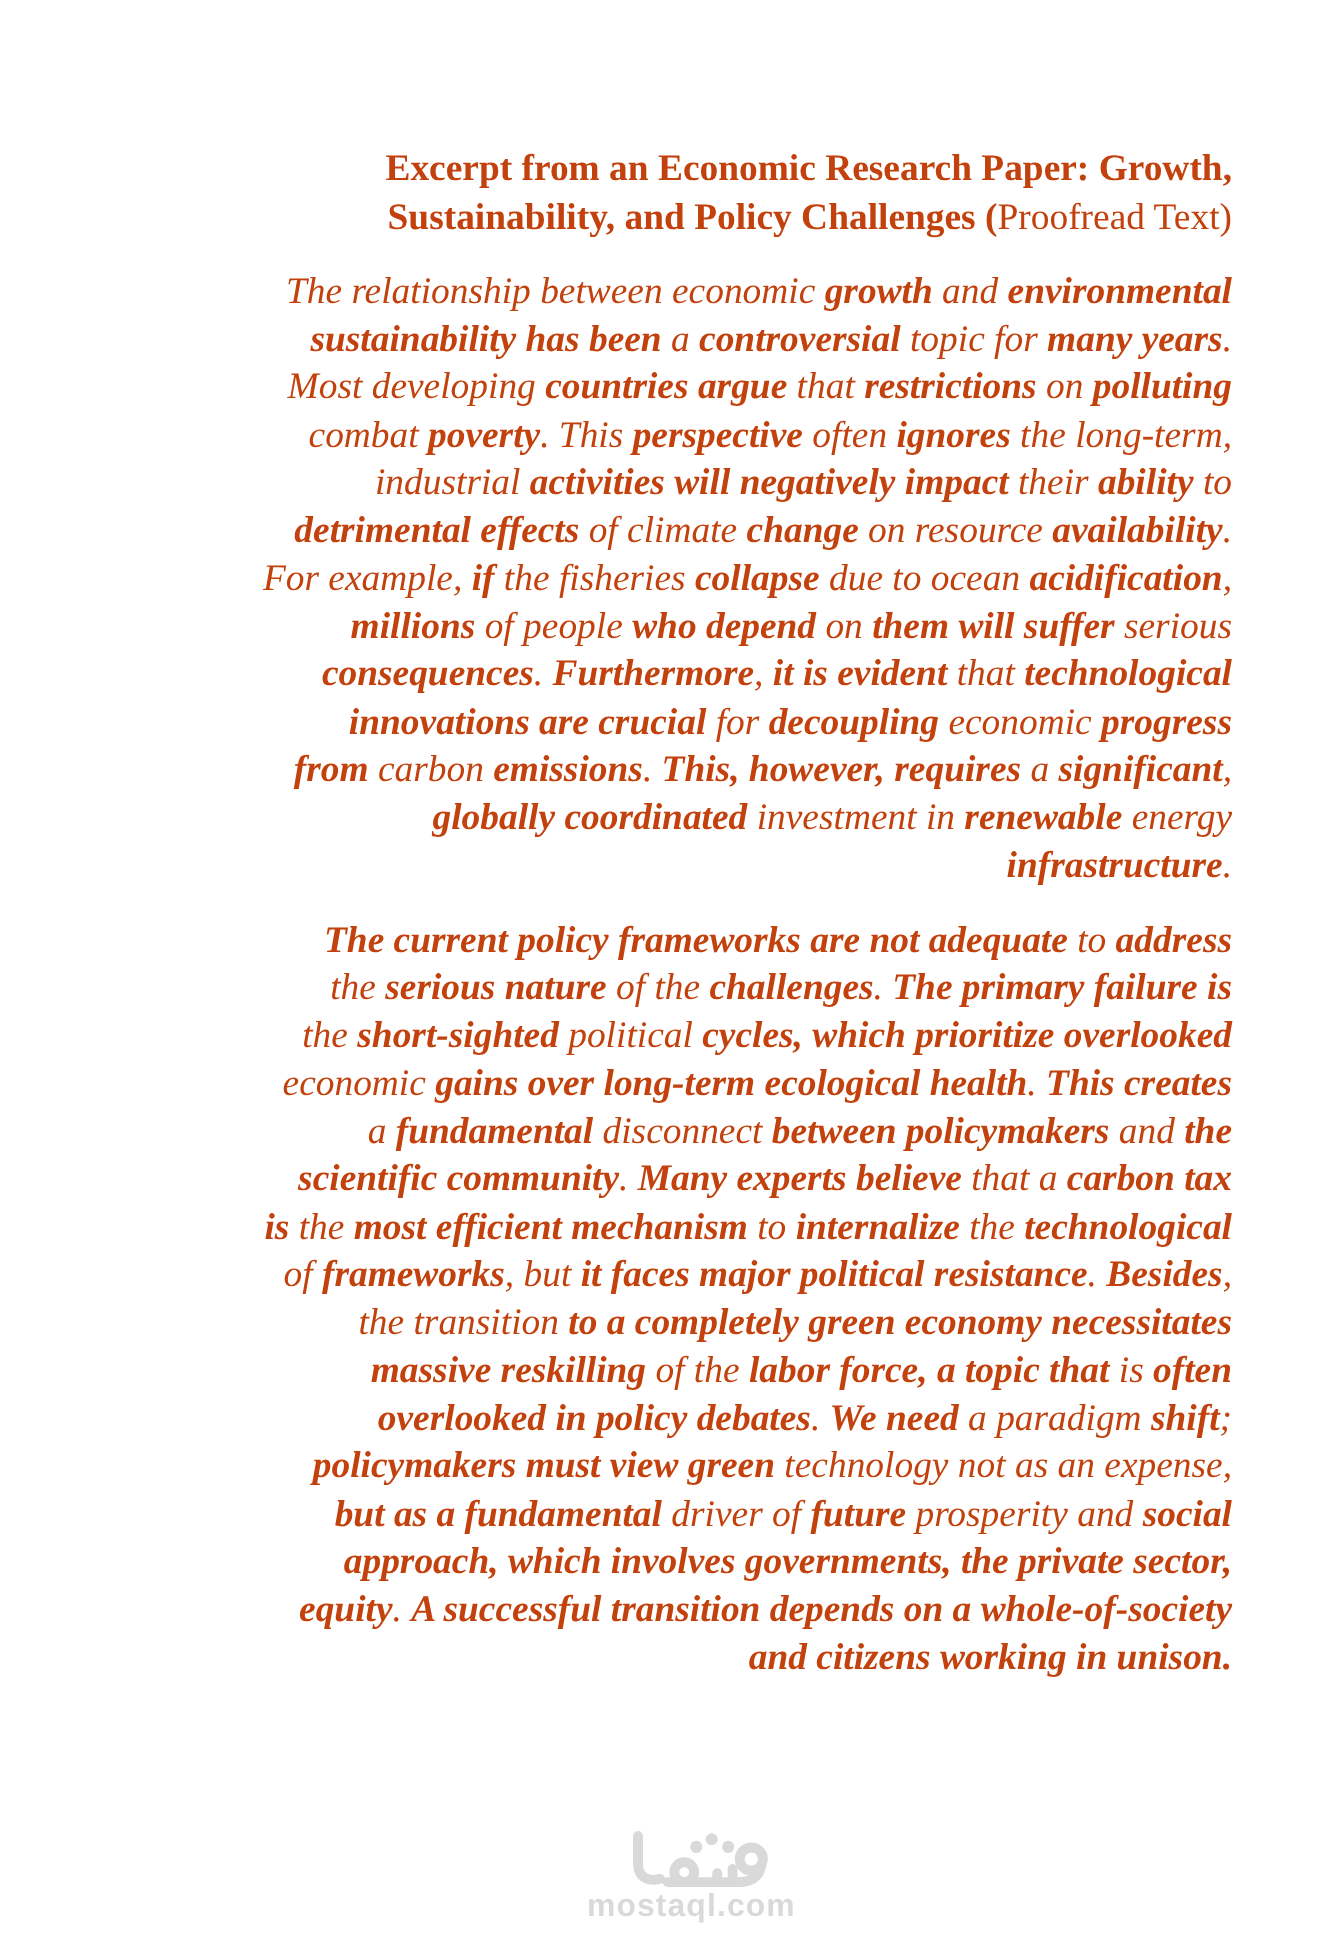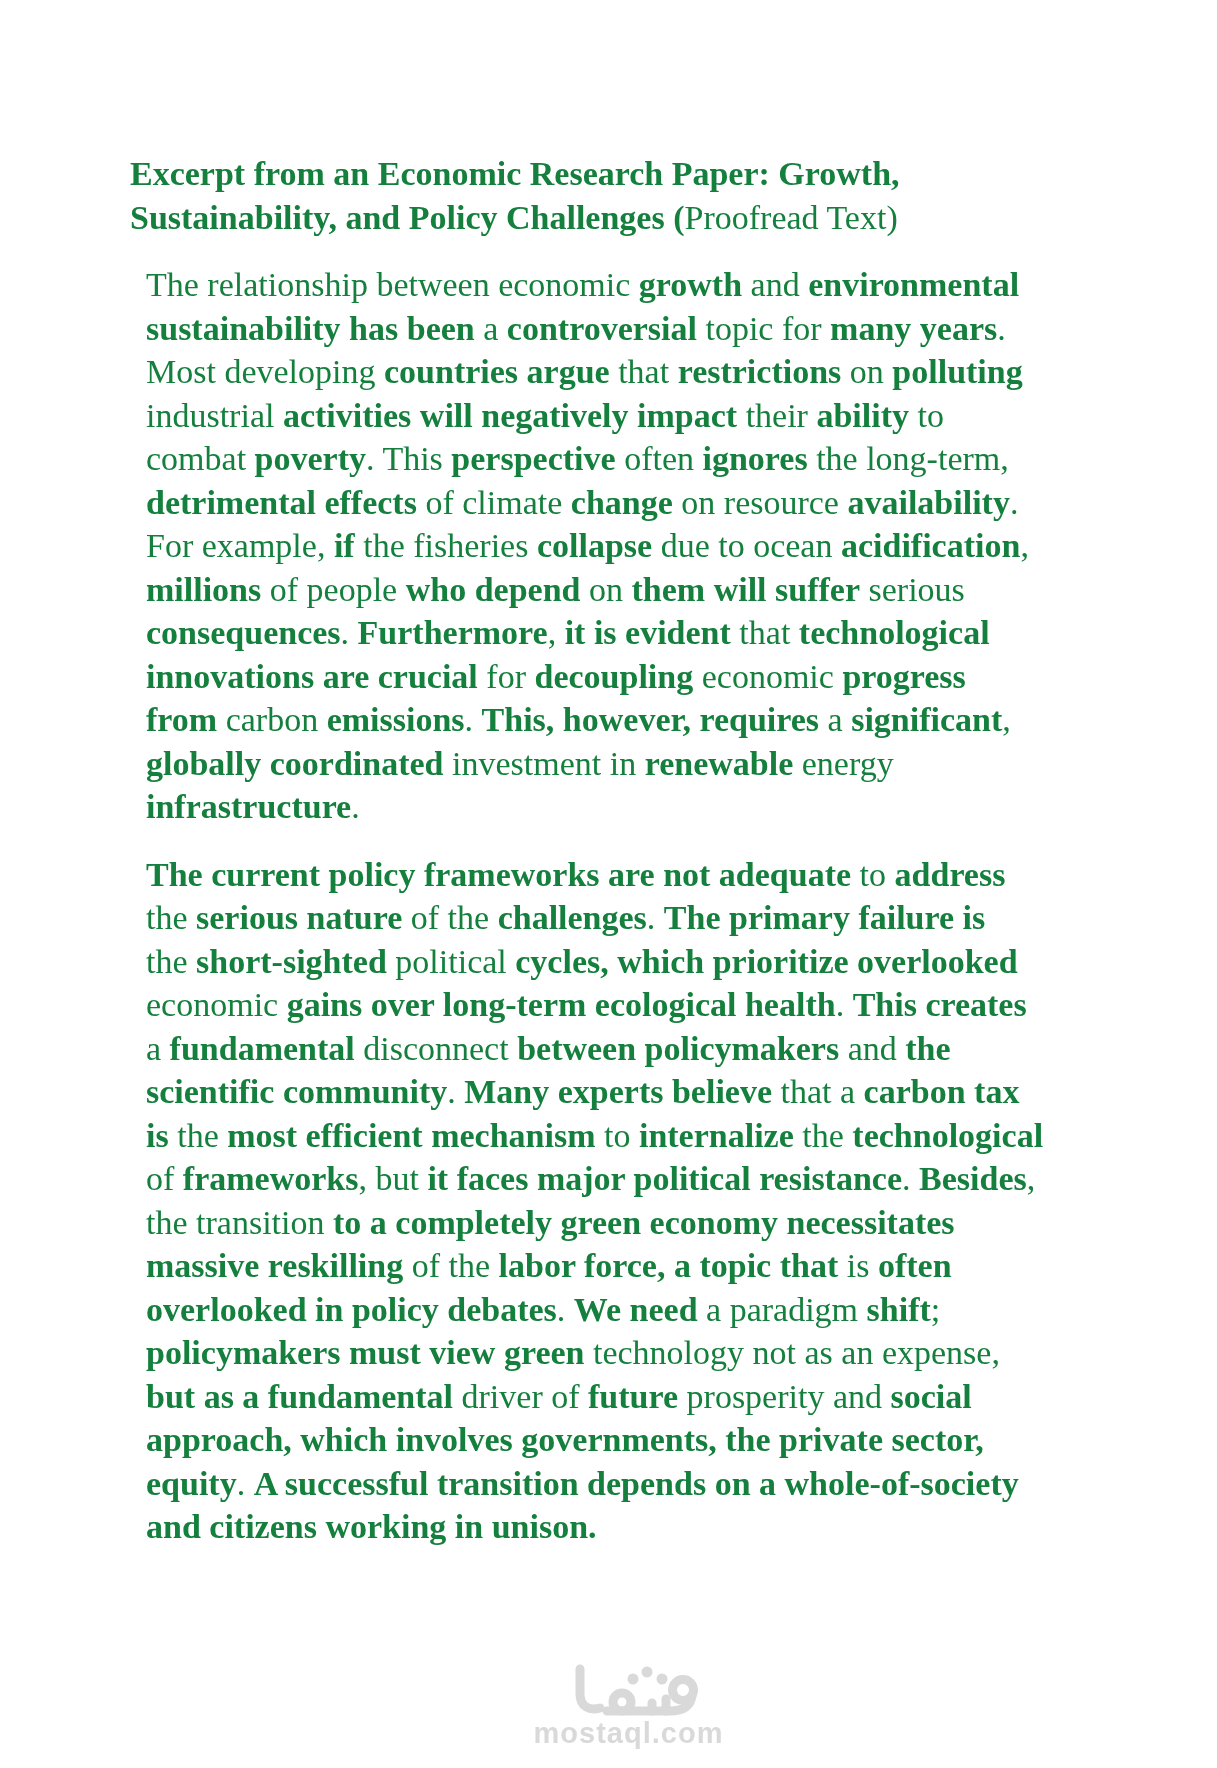--- a/index.html
+++ b/index.html
@@ -7,34 +7,35 @@
     width: 1217px;
     height: 1768px;
     background: #ffffff;
     position: relative;
     overflow: hidden;
     font-family: "Liberation Serif", "DejaVu Serif", serif;
   }
   .doc {
     position: absolute;
     left: 130px;
-    top: 152px;
+    top: 132px;
     width: 990px;
     font-size: 34px;
     line-height: 43.5px;
-    color: #15803d;
+    color: #c2410c;
+    text-align: right;
   }
   .doc-title {
     font-size: 34px;
     font-weight: normal;
     margin: 0 0 24px 0;
     padding: 0;
   }
   .doc b { font-weight: bold; }
-  .paragraph { margin: 0 0 24px 16px; }
+  .paragraph { margin: 0 0 24px 16px; font-style: italic; }
   .line { white-space: pre; }
   .watermark {
     position: absolute;
     top: 1660px;
     left: 0;
     width: 100%;
     display: flex;
     flex-direction: column;
     align-items: center;
     pointer-events: none;
@@ -56,22 +57,22 @@
 <div class="doc">
   <h1 class="doc-title">
       <div class="line"><b>Excerpt from an Economic Research Paper: Growth,</b></div>
       <div class="line"><b>Sustainability, and Policy Challenges (</b><span>Proofread Text)</span></div>
     </h1>
   <div>
       <div class="paragraph">
         <div class="line"><span>The relationship between economic </span><b>growth</b><span> and </span><b>environmental</b></div>
         <div class="line"><b>sustainability has been</b><span> a </span><b>controversial</b><span> topic for </span><b>many years</b><span>.</span></div>
         <div class="line"><span>Most developing </span><b>countries argue</b><span> that </span><b>restrictions</b><span> on </span><b>polluting</b></div>
+        <div class="line"><span>combat </span><b>poverty</b><span>. This </span><b>perspective</b><span> often </span><b>ignores</b><span> the long-term,</span></div>
         <div class="line"><span>industrial </span><b>activities will negatively impact</b><span> their </span><b>ability</b><span> to</span></div>
-        <div class="line"><span>combat </span><b>poverty</b><span>. This </span><b>perspective</b><span> often </span><b>ignores</b><span> the long-term,</span></div>
         <div class="line"><b>detrimental effects</b><span> of climate </span><b>change</b><span> on resource </span><b>availability</b><span>.</span></div>
         <div class="line"><span>For example, </span><b>if</b><span> the fisheries </span><b>collapse</b><span> due to ocean </span><b>acidification</b><span>,</span></div>
         <div class="line"><b>millions</b><span> of people </span><b>who depend</b><span> on </span><b>them will suffer</b><span> serious</span></div>
         <div class="line"><b>consequences</b><span>. </span><b>Furthermore</b><span>, </span><b>it is evident</b><span> that </span><b>technological</b></div>
         <div class="line"><b>innovations are crucial</b><span> for </span><b>decoupling</b><span> economic </span><b>progress</b></div>
         <div class="line"><b>from</b><span> carbon </span><b>emissions</b><span>. </span><b>This, however, requires</b><span> a </span><b>significant</b><span>,</span></div>
         <div class="line"><b>globally coordinated</b><span> investment in </span><b>renewable</b><span> energy</span></div>
         <div class="line"><b>infrastructure</b><span>.</span></div>
       </div>
       <div class="paragraph">

